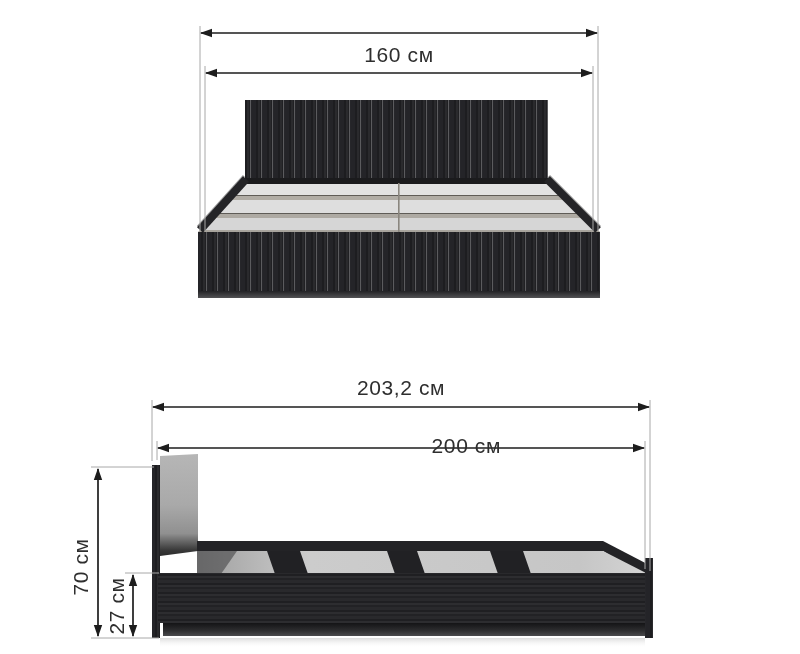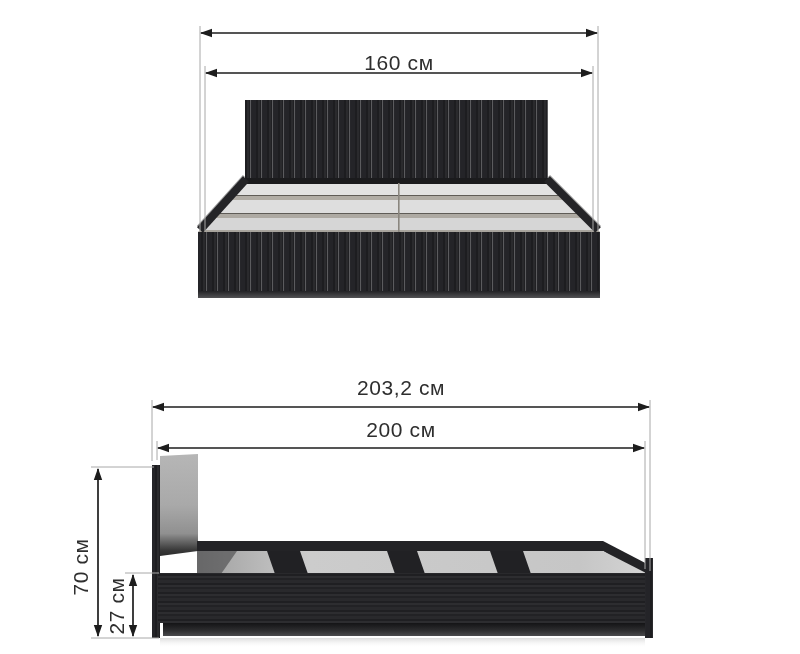--- a/index.html
+++ b/index.html
@@ -167,23 +167,23 @@
       <line x1="201" y1="33" x2="597" y2="33" marker-start="url(#ah-s)" marker-end="url(#ah-e)"></line>
       <line x1="206" y1="73" x2="592" y2="73" marker-start="url(#ah-s)" marker-end="url(#ah-e)"></line>
       <line x1="153" y1="407" x2="649" y2="407" marker-start="url(#ah-s)" marker-end="url(#ah-e)"></line>
       <line x1="158" y1="448" x2="644" y2="448" marker-start="url(#ah-s)" marker-end="url(#ah-e)"></line>
       <line x1="98" y1="469" x2="98" y2="636" marker-start="url(#ah-s)" marker-end="url(#ah-e)"></line>
       <line x1="133" y1="575" x2="133" y2="636" marker-start="url(#ah-s)" marker-end="url(#ah-e)"></line>
     </g>
   </svg>
 
 
-  <div class="dim-label" style="left:299px; top:44px; width:200px;margin-top:8px;">160 см</div>
+  <div class="dim-label" style="left:299px; top:44px; width:200px;">160 см</div>
 
   <div class="dim-label" style="left:301px; top:377px; width:200px;">203,2 см</div>
 
-  <div class="dim-label" style="left:301px; top:419px; width:200px;">200 см</div>
+  <div class="dim-label" style="left:301px; top:435px; width:200px;text-align:right;">200 см</div>
 
   <div class="dim-label vertical" style="left:41px; top:556px; width:80px;">70 см</div>
 
   <div class="dim-label vertical" style="left:82px; top:595px; width:70px;">27 см</div>
 
 </div>
 
 </body></html>

